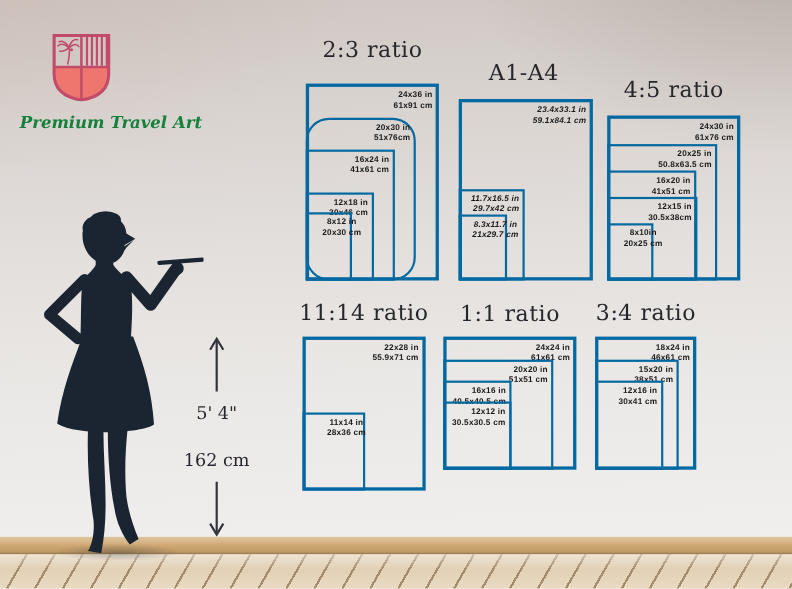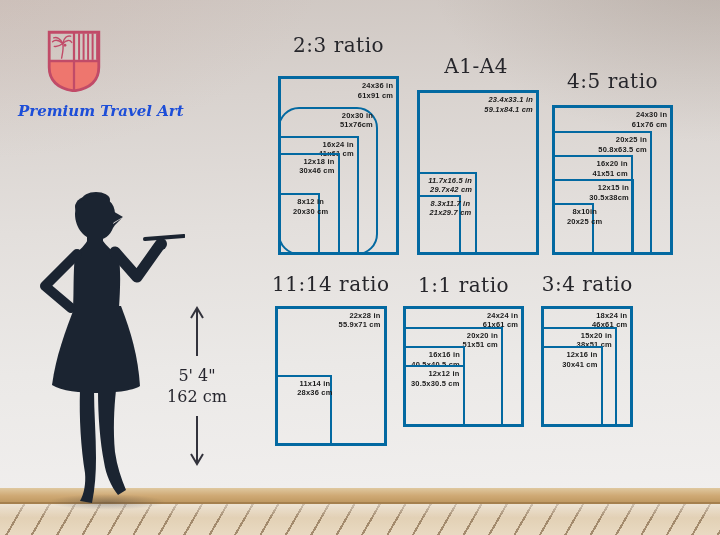--- a/index.html
+++ b/index.html
@@ -31,37 +31,37 @@
   #figure-shadow{
     position:absolute;left:48px;top:494px;width:118px;height:16px;
     background:radial-gradient(ellipse at center, rgba(35,38,50,.30), rgba(35,38,50,0) 70%);
   }
   
   #logo{position:absolute;left:18px;top:30px;width:150px;}
   #logo svg{display:block;margin-left:28px;}
   #brand-name{
     margin-top:10px;text-align:center;width:140px;
     font-family:"DejaVu Serif",serif;font-style:italic;font-weight:bold;
-    font-size:15px;color:#1d4ed8;white-space:nowrap;
+    font-size:15px;color:#15803d;white-space:nowrap;
   }
   
   #person{position:absolute;left:35px;top:190px;}
   
   #height-indicator{
     position:absolute;left:165px;top:306px;width:64px;
     display:flex;flex-direction:column;align-items:center;
     color:#2c2c35;
   }
   #height-indicator svg{display:block;}
   .height-text{
     font-family:"DejaVu Serif",serif;font-size:16px;line-height:21px;
     color:#26262e;white-space:nowrap;
   }
   #height-ft{margin-top:7px;}
-  #height-cm{margin-bottom:7px;}
+  #height-cm{margin-bottom:7px;margin-top:22px;}
   
   .diagram-title{
     position:absolute;transform:translateX(-50%);
     font-family:"DejaVu Serif",serif;font-size:20px;color:#26262b;
     white-space:nowrap;letter-spacing:.5px;
   }
   .size-box{position:absolute;border:3px solid #0369a1;box-sizing:border-box;background:transparent;}
   .size-box.inner{left:-3px;bottom:-3px;border-width:2px;}
   .size-label{
     position:absolute;top:2px;left:0;right:0;
@@ -172,21 +172,21 @@
             <div>20x30 in</div>
             <div>51x76cm</div>
           </div>
         </div>
         <div class="size-box inner" style="width: 80.8px; height: 119.2px;">
           <div class="size-label right">
             <div>16x24 in</div>
             <div>41x61 cm</div>
           </div>
         </div>
-        <div class="size-box inner" style="width: 61.6px; height: 102px;">
+        <div class="size-box inner" style="width: 61.6px; height: 80px;">
           <div class="size-label right">
             <div>12x18 in</div>
             <div>30x46 cm</div>
           </div>
         </div>
         <div class="size-box inner" style="width: 42.4px; height: 61.6px;">
           <div class="size-label center">
             <div>8x12 in</div>
             <div>20x30 cm</div>
           </div>

